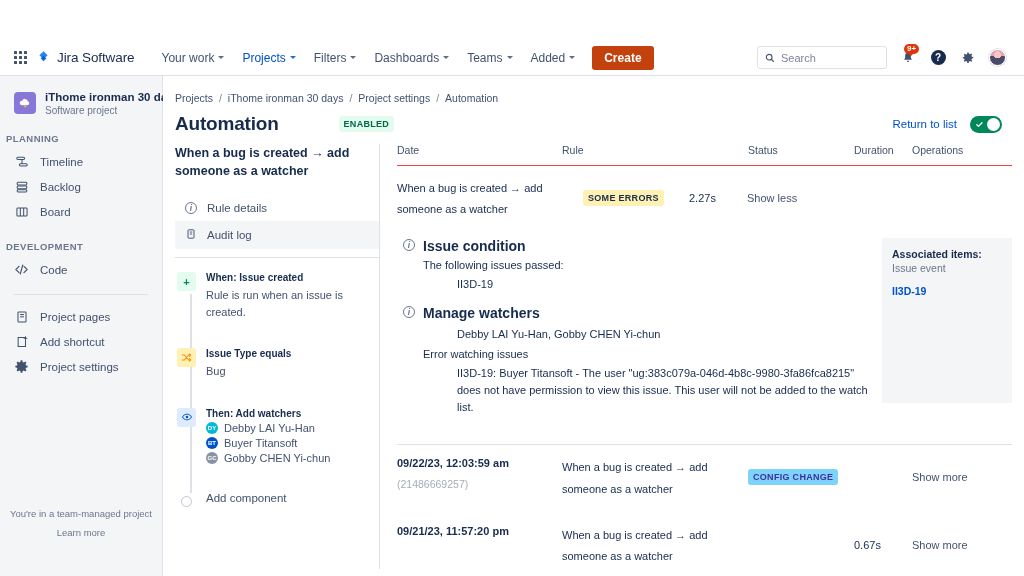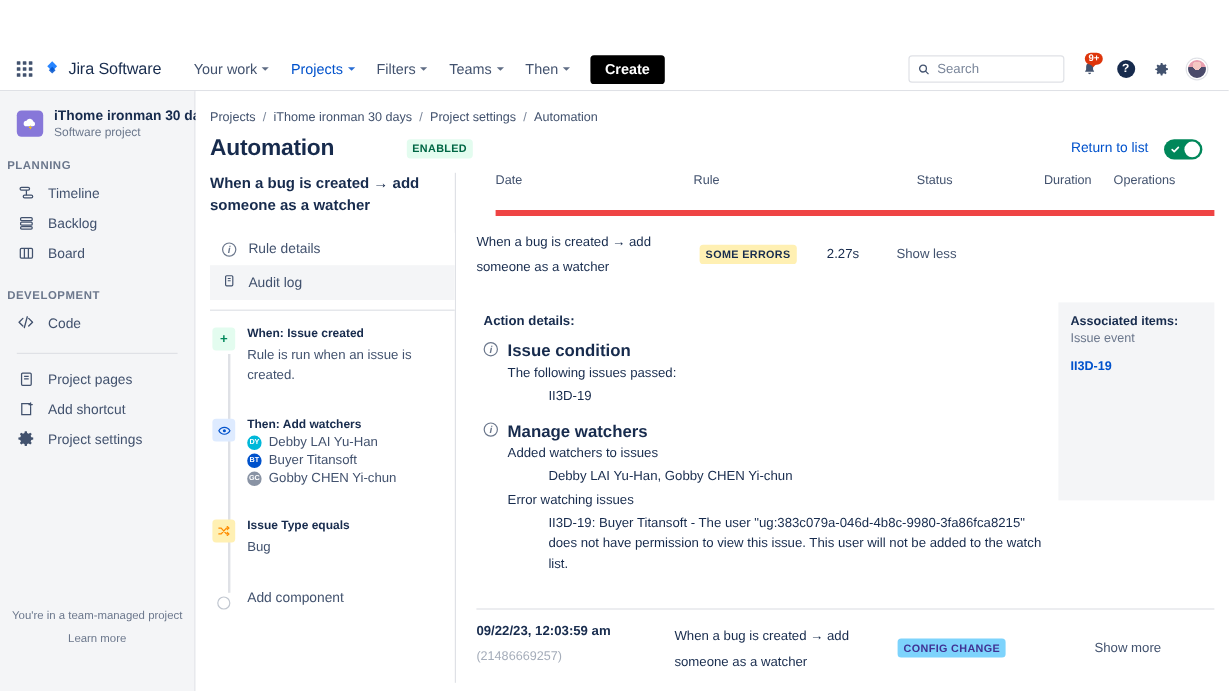--- a/index.html
+++ b/index.html
@@ -28,21 +28,21 @@
     font-size: 12px; color:#42526e; padding: 8px 9px; position: relative;
     display:flex; align-items:center; gap:4px; cursor:pointer; white-space:nowrap;justify-content:space-between;
   }
   .navitem.active { color:#0052cc; }
   .navitem.active::after {
     content:""; position:absolute; bottom:-9px; left:9px; right:9px; height:2px; background:#0052cc;
   }
   .caret { width:0; height:0; border-left:3px solid transparent; border-right:3px solid transparent;
     border-top:3.5px solid currentColor; opacity:.85; }
   .create-btn {
-    background:#000000; color:#fff; font-size:12px; font-weight:600;
+    background:#c2410c; color:#fff; font-size:12px; font-weight:600;
     padding:5px 12px; border-radius:3px; margin-left:8px; cursor:pointer;
   }
   .nav-right { margin-left:auto; display:flex; align-items:center; gap:12px; padding-right:8px; }
   .searchbox {
     width:130px; height:23px; border:1px solid #dfe1e6; border-radius:3px;
     display:flex; align-items:center; gap:6px; padding:0 7px; background:#fff;
   }
   .searchbox .ph { font-size:11px; color:#7a869a; }
   .icon-btn { position:relative; width:18px; height:18px; display:flex; align-items:center; justify-content:center; cursor:pointer; }
   .badge {
@@ -69,21 +69,21 @@
     display:flex; align-items:center; justify-content:center; flex:0 0 22px;
   }
   .proj-name { font-size:11.5px; font-weight:600; color:#172b4d; line-height:1.25;
     white-space:nowrap; overflow:hidden; }
   .proj-sub { font-size:10px; color:#6b778c; margin-top:1px; }
   .sec-label {
     font-size:9.5px; font-weight:700; color:#6b778c; letter-spacing:.45px;
     padding: 0 6px; margin: 17px 0 5px;
   }
   .side-item {
-    display:flex; align-items:flex-end; gap:11px; padding:6px 14px;
+    display:flex; align-items:center; gap:11px; padding:6px 14px;
     font-size:11.5px; color:#42526e; cursor:pointer; height:25px;
   }
   .side-icon { width:15px; height:15px; flex:0 0 15px; display:flex; align-items:center; justify-content:center; }
   .side-div { height:1px; background:#dfe1e6; margin:12px 14px 9px; }
   .side-foot {
     position:absolute; bottom:34px; left:0; width:100%; text-align:center;
     font-size:9.5px; color:#6b778c; line-height:2.0;
   }
   .side-foot a { color:#6b778c; text-decoration:none; }
 
@@ -128,22 +128,22 @@
     margin:4px 4px; flex:0 0 11px; }
   .step-title { font-size:10px; font-weight:600; color:#172b4d; }
   .step-sub { font-size:11px; color:#42526e; margin-top:4px; line-height:1.5; }
   .watcher { display:flex; align-items:center; gap:6px; font-size:11px; color:#42526e; margin-top:3px; }
   .wav { width:12px; height:12px; border-radius:50%; flex:0 0 12px; font-size:6px; color:#fff;
     display:flex; align-items:center; justify-content:center; font-weight:700; }
   .add-comp { font-size:11.5px; color:#42526e; }
 
   
   .audit { position:absolute; top:68px; left:234px; width:615px; height:440px; }
-  .thead { display:flex; font-size:10.5px; color:#42526e; padding-bottom:19px;
-    border-bottom:5px solid #ef4444;margin-left:16px; }
+  .thead { display:flex; font-size:10.5px; color:#42526e; padding-bottom:9px;
+    border-bottom:1px solid #ef4444; }
   .c-date { width:165px; flex:0 0 165px; }
   .c-rule { width:186px; flex:0 0 186px; }
   .c-status { width:106px; flex:0 0 106px; }
   .c-dur { width:58px; flex:0 0 58px; }
   .c-ops { flex:1; }
   .trow { display:flex; padding:12px 0 13px; font-size:11px; align-items:flex-start; }
   .date-main { color:#172b4d; font-weight:600; font-size:11px; }
   .date-id { color:#a5adba; font-size:10.5px; margin-top:9px; }
   .rule-cell { color:#172b4d; line-height:1.95; padding-right:10px; }
   .status-wrap { padding-top:12px; }
@@ -203,26 +203,30 @@
       <span class="caret" data-name="chevron-down-icon"></span>
     </div>
     <div class="navitem active" data-name="nav-item-projects">
       <span data-name="nav-label">Projects</span>
       <span class="caret" data-name="chevron-down-icon"></span>
     </div>
     <div class="navitem" data-name="nav-item-filters">
       <span data-name="nav-label">Filters</span>
       <span class="caret" data-name="chevron-down-icon"></span>
     </div>
+    <div class="navitem" data-name="nav-item-dashboards">
+      <span data-name="nav-label">Dashboards</span>
+      <span class="caret" data-name="chevron-down-icon"></span>
+    </div>
     <div class="navitem" data-name="nav-item-teams">
       <span data-name="nav-label">Teams</span>
       <span class="caret" data-name="chevron-down-icon"></span>
     </div>
     <div class="navitem" data-name="nav-item-apps">
-      <span data-name="nav-label">Then</span>
+      <span data-name="nav-label">Added</span>
       <span class="caret" data-name="chevron-down-icon"></span>
     </div>
     <div class="create-btn" data-name="create-button">Create</div>
 
     <div class="nav-right" data-name="top-nav-right-group">
       <div class="searchbox" data-name="search-input">
         <svg width="10" height="10" viewBox="0 0 12 12" data-name="search-icon">
           <circle cx="5" cy="5" r="3.4" fill="none" stroke="#42526e" stroke-width="1.3"></circle>
           <line x1="7.5" y1="7.5" x2="10.5" y2="10.5" stroke="#42526e" stroke-width="1.3"></line>
         </svg>
@@ -390,20 +394,33 @@
       </div>
 
       <div class="steps" data-name="rule-steps">
         <div class="conn" data-name="step-connector-line"></div>
 
         <div class="step" data-name="rule-step-trigger">
           <span class="step-icon si-green" data-name="trigger-plus-icon">+</span>
           <div>
             <div class="step-title" data-name="step-title">When: Issue created</div>
             <div class="step-sub" data-name="step-subtitle">Rule is run when an issue is created.</div>
+          </div>
+        </div>
+
+        <div class="step" data-name="rule-step-condition">
+          <span class="step-icon si-yellow" data-name="condition-shuffle-icon">
+            <svg width="11" height="11" viewBox="0 0 16 16">
+              <path d="M2 4.4h2.8l6.4 7.2H14M2 11.6h2.8l6.4-7.2H14" fill="none" stroke="#ff8b00" stroke-width="1.5" stroke-linecap="round"></path>
+              <path d="M12.2 2.6L14 4.4l-1.8 1.8M12.2 9.8l1.8 1.8-1.8 1.8" fill="none" stroke="#ff8b00" stroke-width="1.5" stroke-linecap="round" stroke-linejoin="round"></path>
+            </svg>
+          </span>
+          <div>
+            <div class="step-title" data-name="step-title">Issue Type equals</div>
+            <div class="step-sub" data-name="step-subtitle">Bug</div>
           </div>
         </div>
 
         <div class="step" data-name="rule-step-action">
           <span class="step-icon si-blue" data-name="action-eye-icon">
             <svg width="12" height="12" viewBox="0 0 16 16">
               <path d="M8 4.2c3 0 5.4 2.4 6.2 3.8-.8 1.4-3.2 3.8-6.2 3.8S2.6 9.4 1.8 8C2.6 6.6 5 4.2 8 4.2z" fill="none" stroke="#0052cc" stroke-width="1.3"></path>
               <circle cx="8" cy="8" r="1.7" fill="#0052cc"></circle>
             </svg>
           </span>
@@ -417,33 +434,20 @@
               <span class="wav" data-name="avatar" style="background:#0052cc">BT</span>
               <span data-name="watcher-name">Buyer Titansoft</span>
             </div>
             <div class="watcher" data-name="watcher-item">
               <span class="wav" data-name="avatar" style="background:#8993a4">GC</span>
               <span data-name="watcher-name">Gobby CHEN Yi-chun</span>
             </div>
           </div>
         </div>
 
-        <div class="step" data-name="rule-step-condition">
-          <span class="step-icon si-yellow" data-name="condition-shuffle-icon">
-            <svg width="11" height="11" viewBox="0 0 16 16">
-              <path d="M2 4.4h2.8l6.4 7.2H14M2 11.6h2.8l6.4-7.2H14" fill="none" stroke="#ff8b00" stroke-width="1.5" stroke-linecap="round"></path>
-              <path d="M12.2 2.6L14 4.4l-1.8 1.8M12.2 9.8l1.8 1.8-1.8 1.8" fill="none" stroke="#ff8b00" stroke-width="1.5" stroke-linecap="round" stroke-linejoin="round"></path>
-            </svg>
-          </span>
-          <div>
-            <div class="step-title" data-name="step-title">Issue Type equals</div>
-            <div class="step-sub" data-name="step-subtitle">Bug</div>
-          </div>
-        </div>
-
         <div class="step" data-name="add-component-row" style="margin-bottom:0">
           <span class="si-empty" data-name="add-component-circle-icon"></span>
           <span class="add-comp" data-name="add-component-label">Add component</span>
         </div>
       </div>
     </div>
 
     <div class="audit" data-name="audit-log-table">
       <div class="thead" data-name="table-header-row">
         <div class="c-date" data-name="column-header-date">Date</div>
@@ -457,36 +461,34 @@
         <div class="c-rule rule-cell" data-name="cell-rule">When a bug is created → add someone as a watcher</div>
         <div class="c-status status-wrap" data-name="cell-status">
           <span class="sbadge s-err" data-name="status-badge">SOME ERRORS</span>
         </div>
         <div class="c-dur dur-cell" data-name="cell-duration">2.27s</div>
         <div class="c-ops ops-cell" data-name="show-less-button">Show less</div>
       </div>
 
       <div class="details" data-name="action-details-panel">
         <div class="det-main" data-name="action-details-body">
-          <div class="det-head" data-name="action-details-heading">Action details:</div>
 
           <div class="det-block" data-name="detail-block-issue-condition">
             <span class="info-ic" data-name="info-icon">i</span>
             <div>
               <div class="det-t" data-name="detail-title">Issue condition</div>
               <div class="det-p" data-name="detail-line">The following issues passed:</div>
               <div class="det-ind" data-name="detail-issue-key">II3D-19</div>
             </div>
           </div>
 
           <div class="det-block" data-name="detail-block-manage-watchers">
             <span class="info-ic" data-name="info-icon">i</span>
             <div>
               <div class="det-t" data-name="detail-title">Manage watchers</div>
-              <div class="det-p" data-name="detail-line">Added watchers to issues</div>
               <div class="det-ind" data-name="detail-watchers-added">Debby LAI Yu-Han, Gobby CHEN Yi-chun</div>
               <div class="det-p" data-name="detail-line-error">Error watching issues</div>
               <div class="det-ind" data-name="detail-error-text">II3D-19: Buyer Titansoft - The user "ug:383c079a-046d-4b8c-9980-3fa86fca8215" does not have permission to view this issue. This user will not be added to the watch list.</div>
             </div>
           </div>
         </div>
 
         <div class="assoc" data-name="associated-items-panel">
           <div class="assoc-t" data-name="associated-items-title">Associated items:</div>
           <div class="assoc-s" data-name="associated-items-subtitle">Issue event</div>

